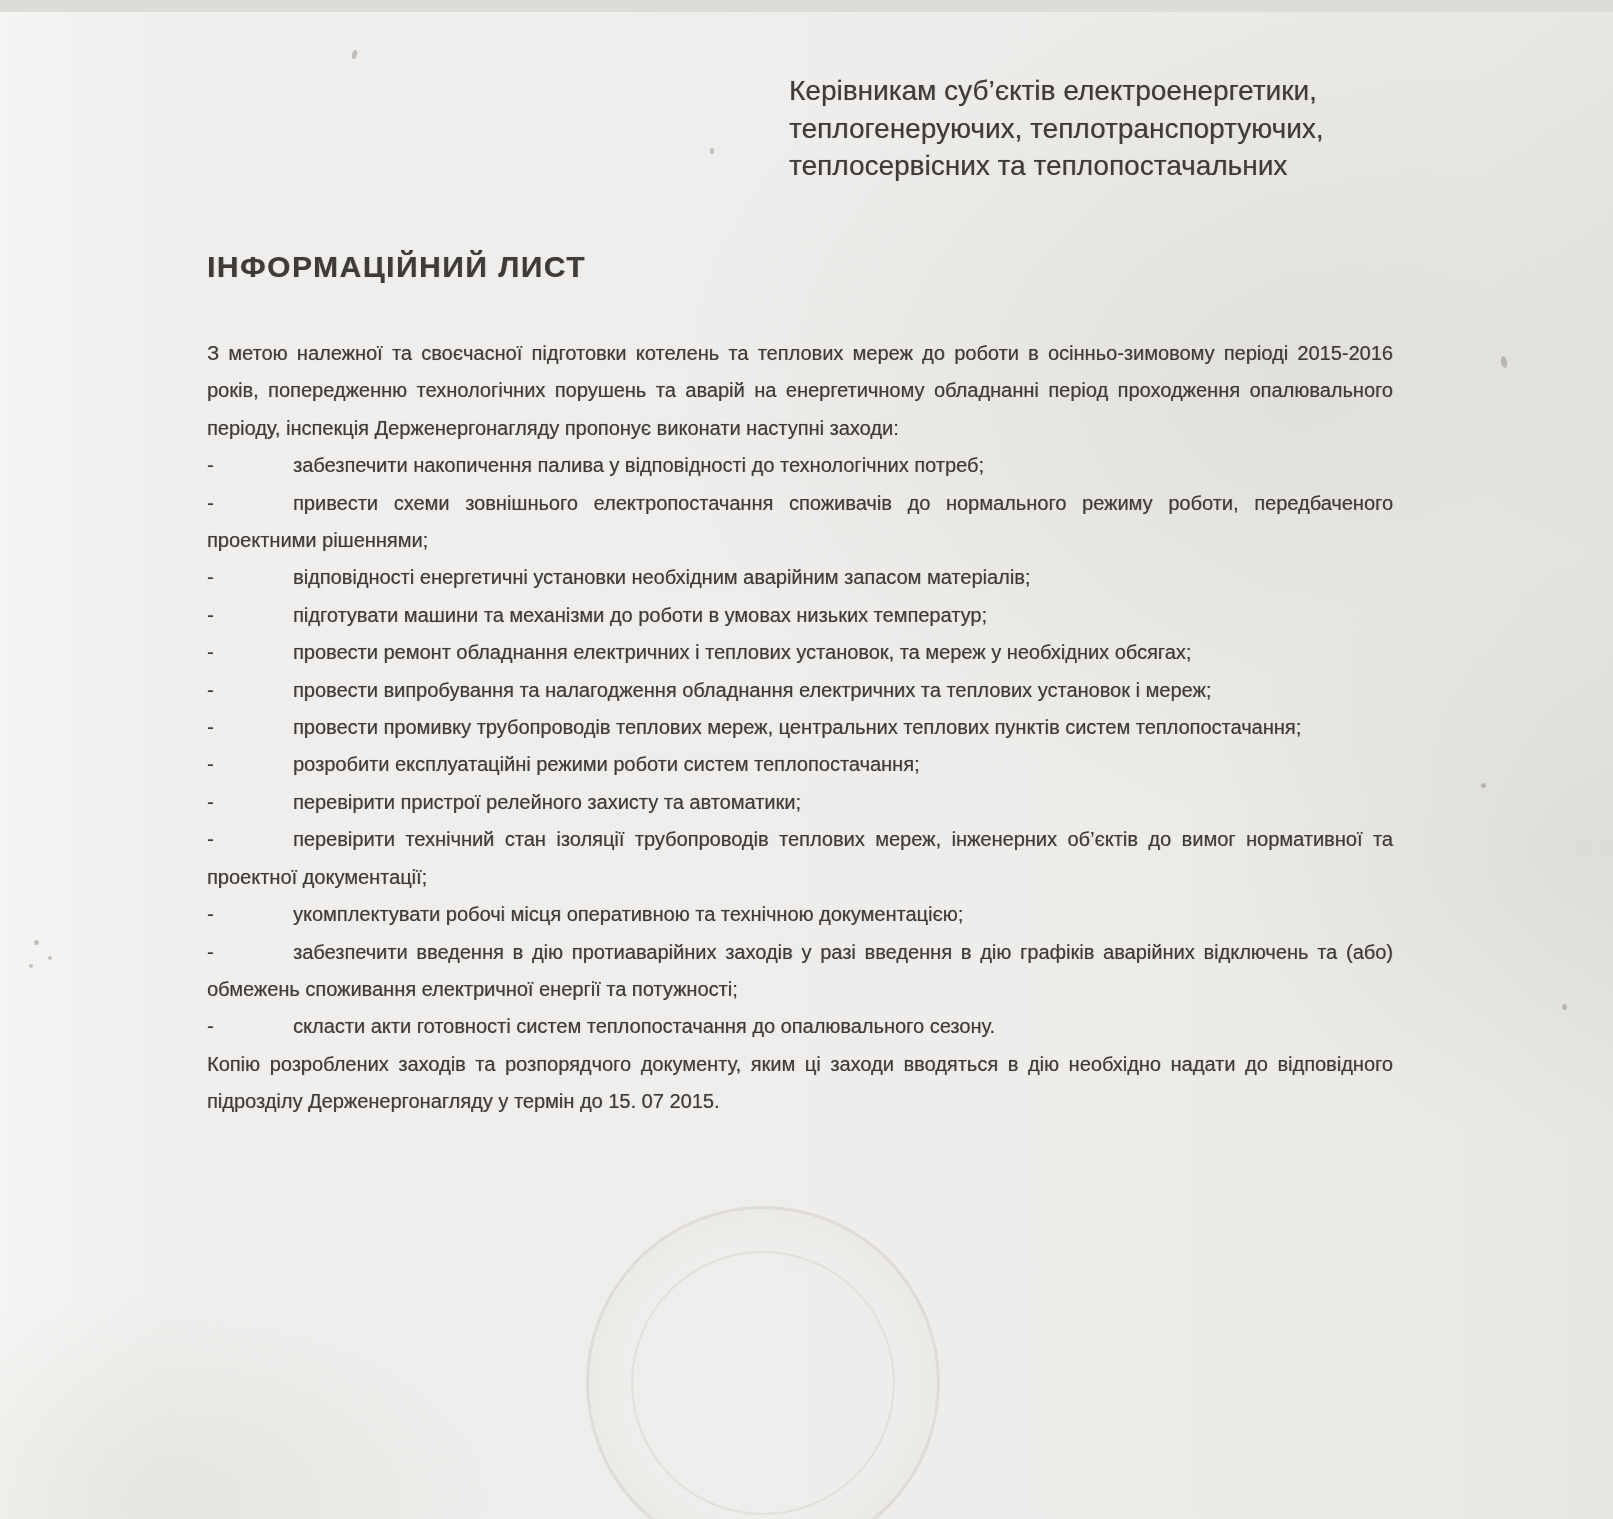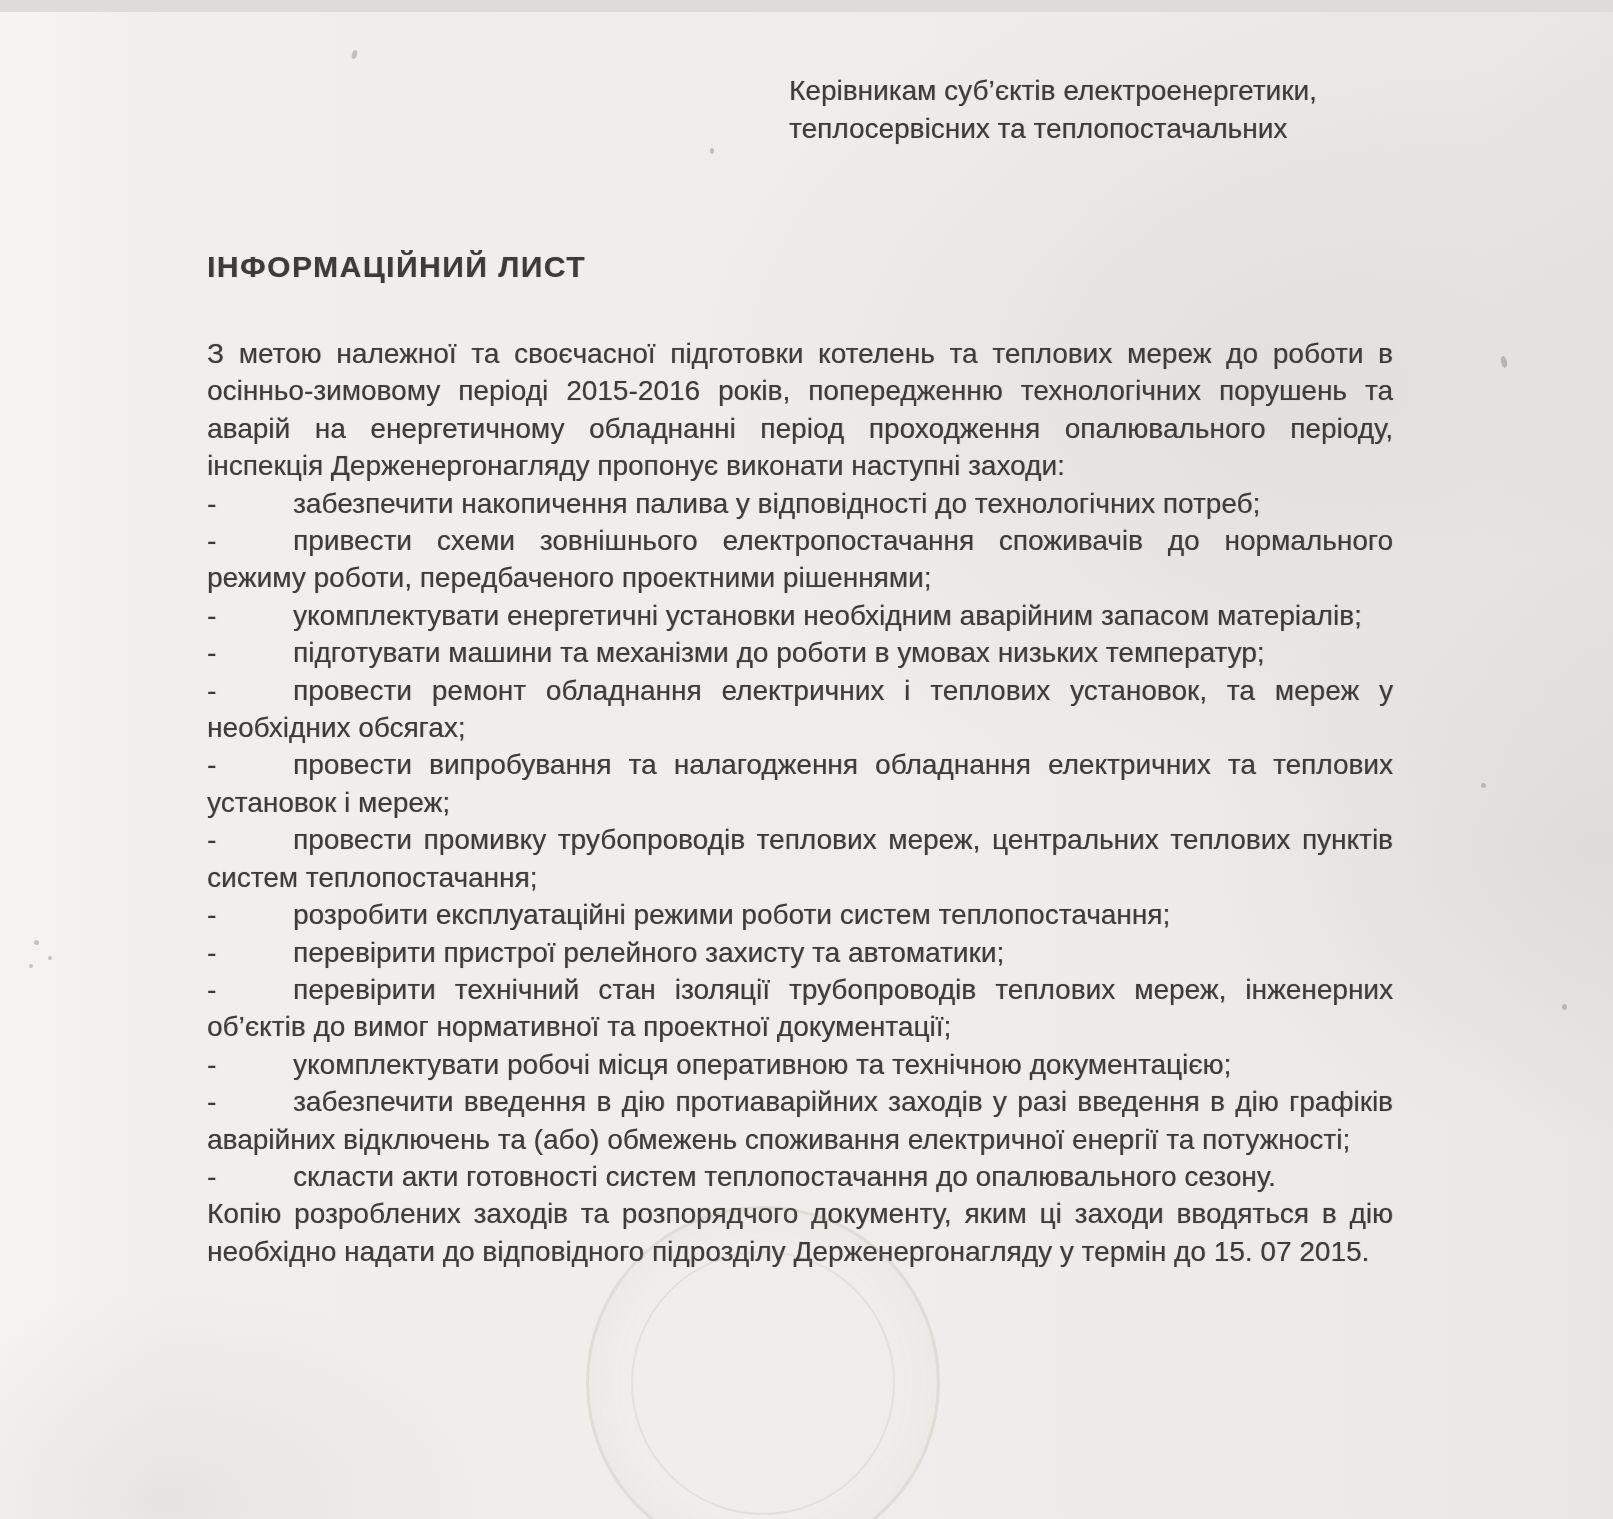--- a/index.html
+++ b/index.html
@@ -38,21 +38,21 @@
     font-size: 30px;
     font-weight: bold;
     letter-spacing: 1.5px;
   }
 
   .doc-body {
     position: absolute;
     left: 207px;
     top: 323px;
     width: 1186px;
-    font-size: 28px;
+    font-size: 20px;
     line-height: 37.4px;
     text-align: justify;
   }
   .doc-body p { margin: 0; }
   .measure { text-align: justify; }
   .dash { display: inline-block; width: 86px; }
 
   
   .stamp {
     position: absolute;
@@ -81,31 +81,32 @@
   .speck.s7 { left: 29px;   top: 952px;  width: 4px; height: 4px; }
   .speck.s8 { left: 1562px; top: 992px;  width: 5px; height: 6px; }
 </style>
 </head>
 <body>
 
 <div class="page">
 
   <div class="recipient">
     <div>Керівникам суб’єктів електроенергетики,</div>
+    <div>теплогенеруючих, теплотранспортуючих,</div>
     <div>теплосервісних та теплопостачальних</div>
   </div>
 
   <h1 class="title">ІНФОРМАЦІЙНИЙ ЛИСТ</h1>
 
   <div class="doc-body">
     <p class="intro">З метою належної та своєчасної підготовки котелень та теплових мереж до роботи в осінньо-зимовому періоді 2015-2016 років, попередженню технологічних порушень та аварій на енергетичному обладнанні період проходження опалювального періоду, інспекція Держенергонагляду пропонує виконати наступні заходи:</p>
     <div class="measures">
         <div class="measure"><span class="dash">-</span><span>забезпечити накопичення палива у відповідності до технологічних потреб;</span></div>
         <div class="measure"><span class="dash">-</span><span>привести схеми зовнішнього електропостачання споживачів до нормального режиму роботи, передбаченого проектними рішеннями;</span></div>
-        <div class="measure"><span class="dash">-</span><span>укомплектувати енергетичні установки необхідним аварійним запасом матеріалів;</span></div>
+        <div class="measure"><span class="dash">-</span><span>відповідності енергетичні установки необхідним аварійним запасом матеріалів;</span></div>
         <div class="measure"><span class="dash">-</span><span>підготувати машини та механізми до роботи в умовах низьких температур;</span></div>
         <div class="measure"><span class="dash">-</span><span>провести ремонт обладнання електричних і теплових установок, та мереж у необхідних обсягах;</span></div>
         <div class="measure"><span class="dash">-</span><span>провести випробування та налагодження обладнання електричних та теплових установок і мереж;</span></div>
         <div class="measure"><span class="dash">-</span><span>провести промивку трубопроводів теплових мереж, центральних теплових пунктів систем теплопостачання;</span></div>
         <div class="measure"><span class="dash">-</span><span>розробити експлуатаційні режими роботи систем теплопостачання;</span></div>
         <div class="measure"><span class="dash">-</span><span>перевірити пристрої релейного захисту та автоматики;</span></div>
         <div class="measure"><span class="dash">-</span><span>перевірити технічний стан ізоляції трубопроводів теплових мереж, інженерних об’єктів до вимог нормативної та проектної документації;</span></div>
         <div class="measure"><span class="dash">-</span><span>укомплектувати робочі місця оперативною та технічною документацією;</span></div>
         <div class="measure"><span class="dash">-</span><span>забезпечити введення в дію протиаварійних заходів у разі введення в дію графіків аварійних відключень та (або) обмежень споживання електричної енергії та потужності;</span></div>
         <div class="measure"><span class="dash">-</span><span>скласти акти готовності систем теплопостачання до опалювального сезону.</span></div>

